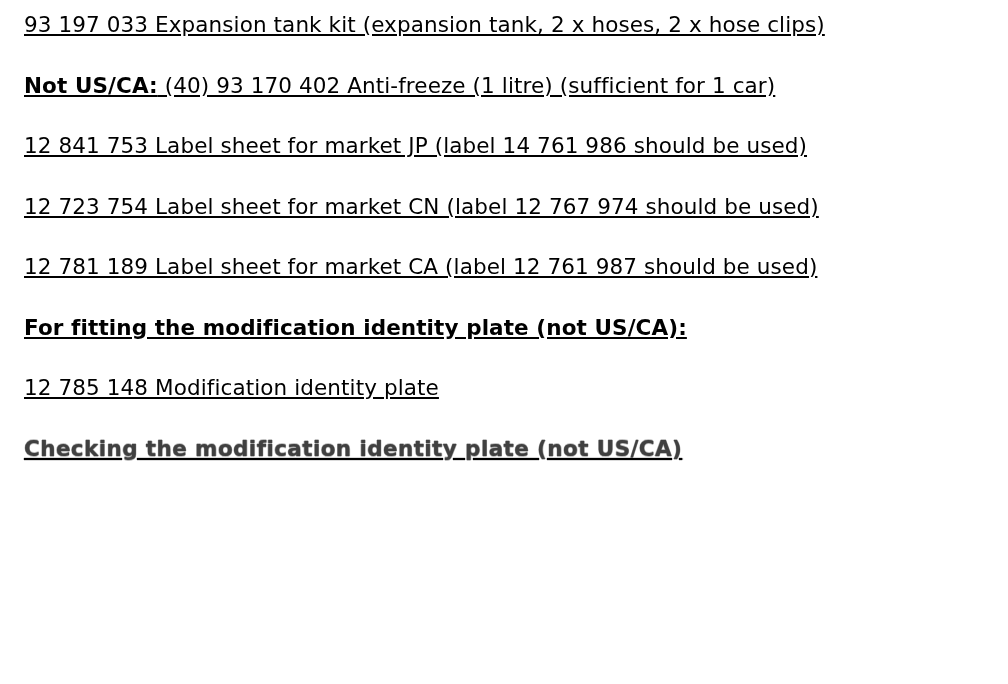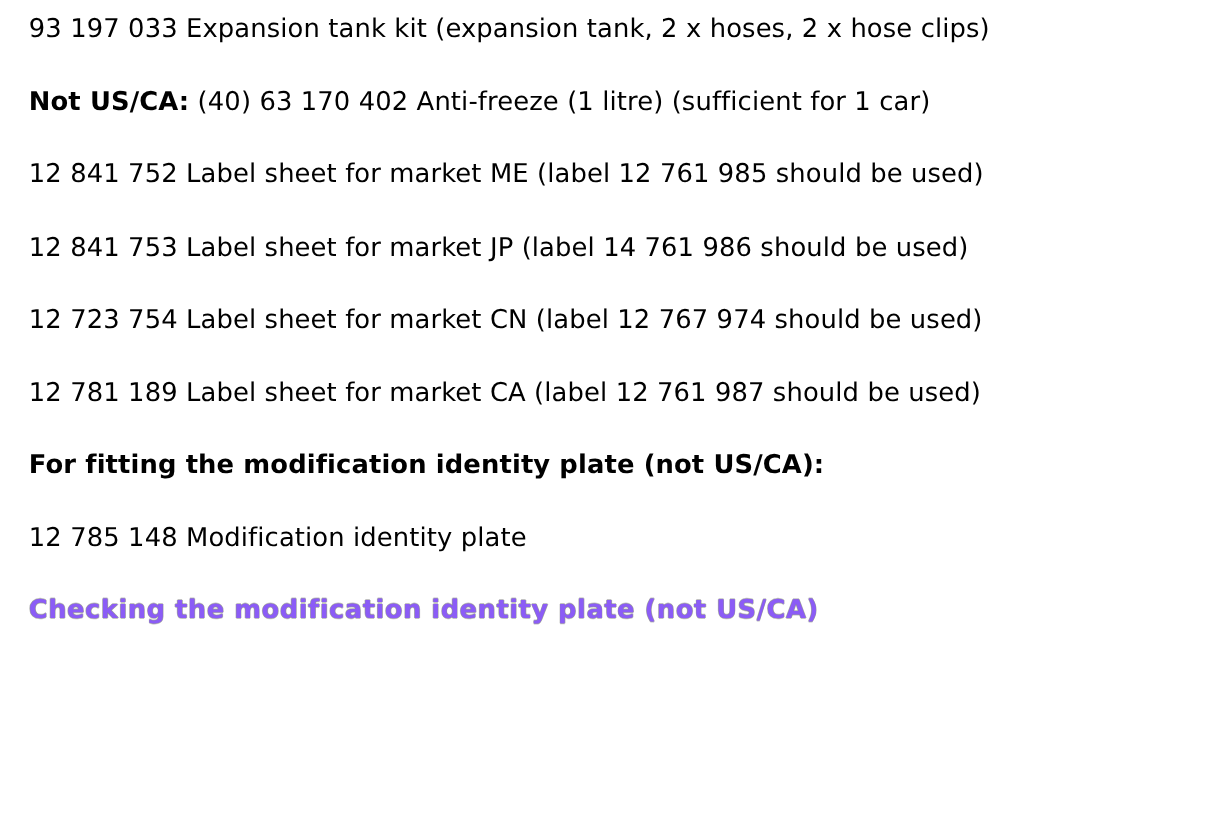--- a/index.html
+++ b/index.html
@@ -13,20 +13,21 @@
     font-family: "DejaVu Sans", sans-serif;
     color: #000000;
     overflow: hidden;
   }
   .page {
     position: relative;
     width: 932px;
     height: 684px;
     box-sizing: border-box;
     padding: 4px 18px 0 24px;
+    text-decoration: underline;
   }
   .line {
     font-size: 21.5px;
     line-height: 1.0;
     letter-spacing: 0.1px;
     white-space: nowrap;
   }
   .block {
     margin-bottom: 39px;
   }
@@ -35,47 +36,44 @@
   }
   .bold {
     font-weight: bold;
   }
   .heading {
     font-weight: bold;
   }
   
   .fuzzy {
     font-weight: bold;
-    color: #8b5cf6;
+    color: #404040;
     text-shadow:
       0.6px 0 0 rgba(120,120,120,0.55),
       -0.6px 0 0 rgba(120,120,120,0.55),
       0 0.6px 0 rgba(120,120,120,0.45),
       0 -0.6px 0 rgba(120,120,120,0.45);
     letter-spacing: 0.4px;
   }
 </style>
 </head>
 <body>
 
 <div class="page">
 
   <div class="line block">
     <span>93 197 033 Expansion tank kit (expansion tank, 2 x hoses, 2 x hose clips)</span>
   </div>
 
   <div class="line block">
-    <span class="bold">Not US/CA:</span><span> (40) 63 170 402 Anti-freeze (1 litre) (sufficient for 1 car)</span>
+    <span class="bold">Not US/CA:</span><span> (40) 93 170 402 Anti-freeze (1 litre) (sufficient for 1 car)</span>
   </div>
 
 
 
-  <div class="line block">
-    <span>12 841 752 Label sheet for market ME (label 12 761 985 should be used)</span>
-  </div>
 
   <div class="line block">
     <span>12 841 753 Label sheet for market JP (label 14 761 986 should be used)</span>
   </div>
 
   <div class="line block">
     <span>12 723 754 Label sheet for market CN (label 12 767 974 should be used)</span>
   </div>
 
   <div class="line block">

